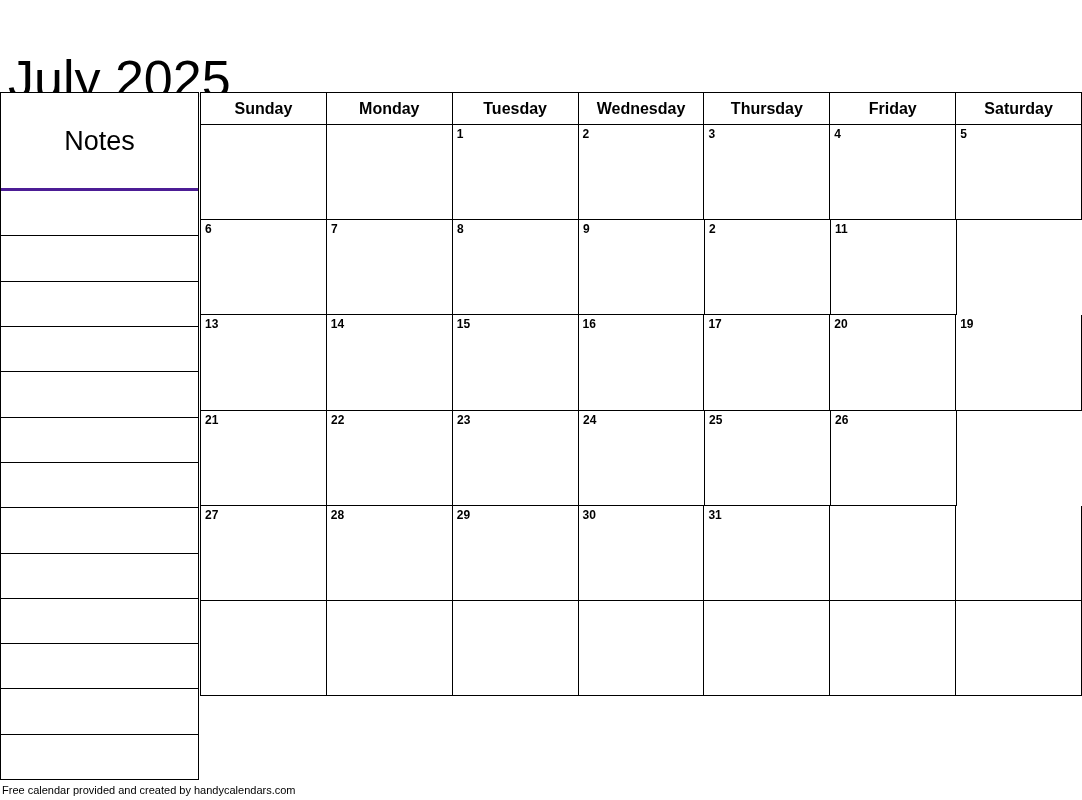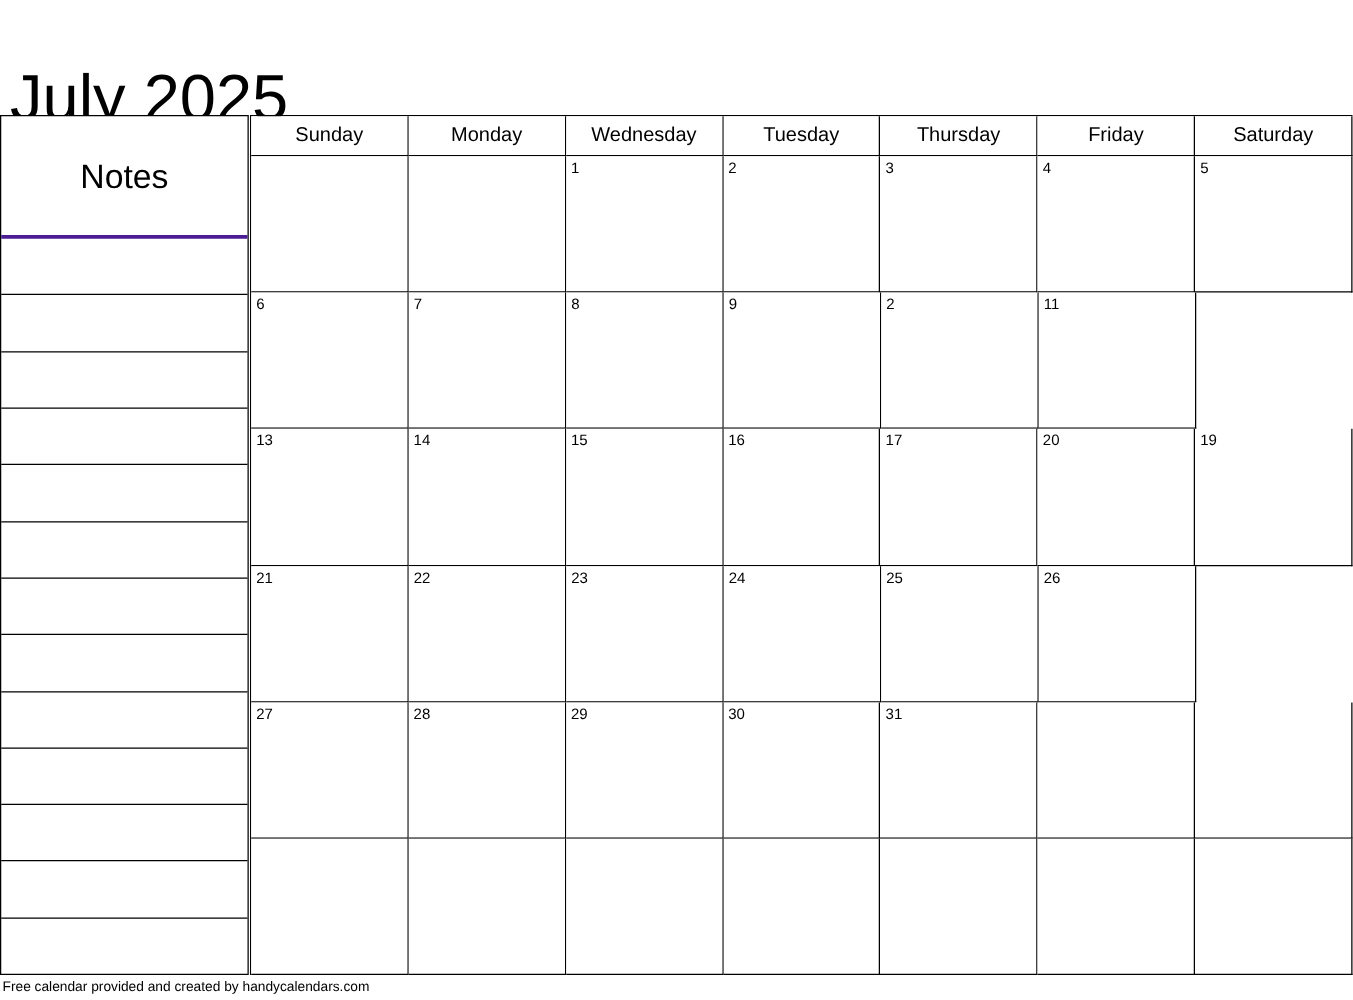--- a/index.html
+++ b/index.html
@@ -68,25 +68,26 @@
     border-bottom: 1px solid #000000;
   }
   .notes-line:last-child { border-bottom: none; }
 
   
   .calendar {
     position: absolute;
     left: 200px;
     top: 92px;
     width: 882px;
-    height: 688px;
+    height: 604px;
     border-top: 1px solid #000000;
     border-left: 1px solid #000000;
     display: flex;
     flex-direction: column;
+    font-weight: bold;
   }
   .weekday-row {
     display: flex;
     height: 32px;
   }
   .weekday-cell {
     width: 126px;
     border-right: 1px solid #000000;
     border-bottom: 1px solid #000000;
     display: flex;
@@ -152,22 +153,22 @@
         <div class="notes-line"></div>
         <div class="notes-line"></div>
         <div class="notes-line"></div>
       </div>
   </div>
 
   <div class="calendar">
     <div class="weekday-row" id="weekday-row">
         <div class="weekday-cell">Sunday</div>
         <div class="weekday-cell">Monday</div>
+        <div class="weekday-cell">Tuesday</div>
         <div class="weekday-cell">Wednesday</div>
-        <div class="weekday-cell">Tuesday</div>
         <div class="weekday-cell">Thursday</div>
         <div class="weekday-cell">Friday</div>
         <div class="weekday-cell">Saturday</div>
       </div>
     <div id="weeks-container" style="display:flex;flex-direction:column;flex:1 1 auto;">
         <div class="week-row">
           <div class="day-cell">
             <div class="day-number"></div>
           </div>
           <div class="day-cell">

